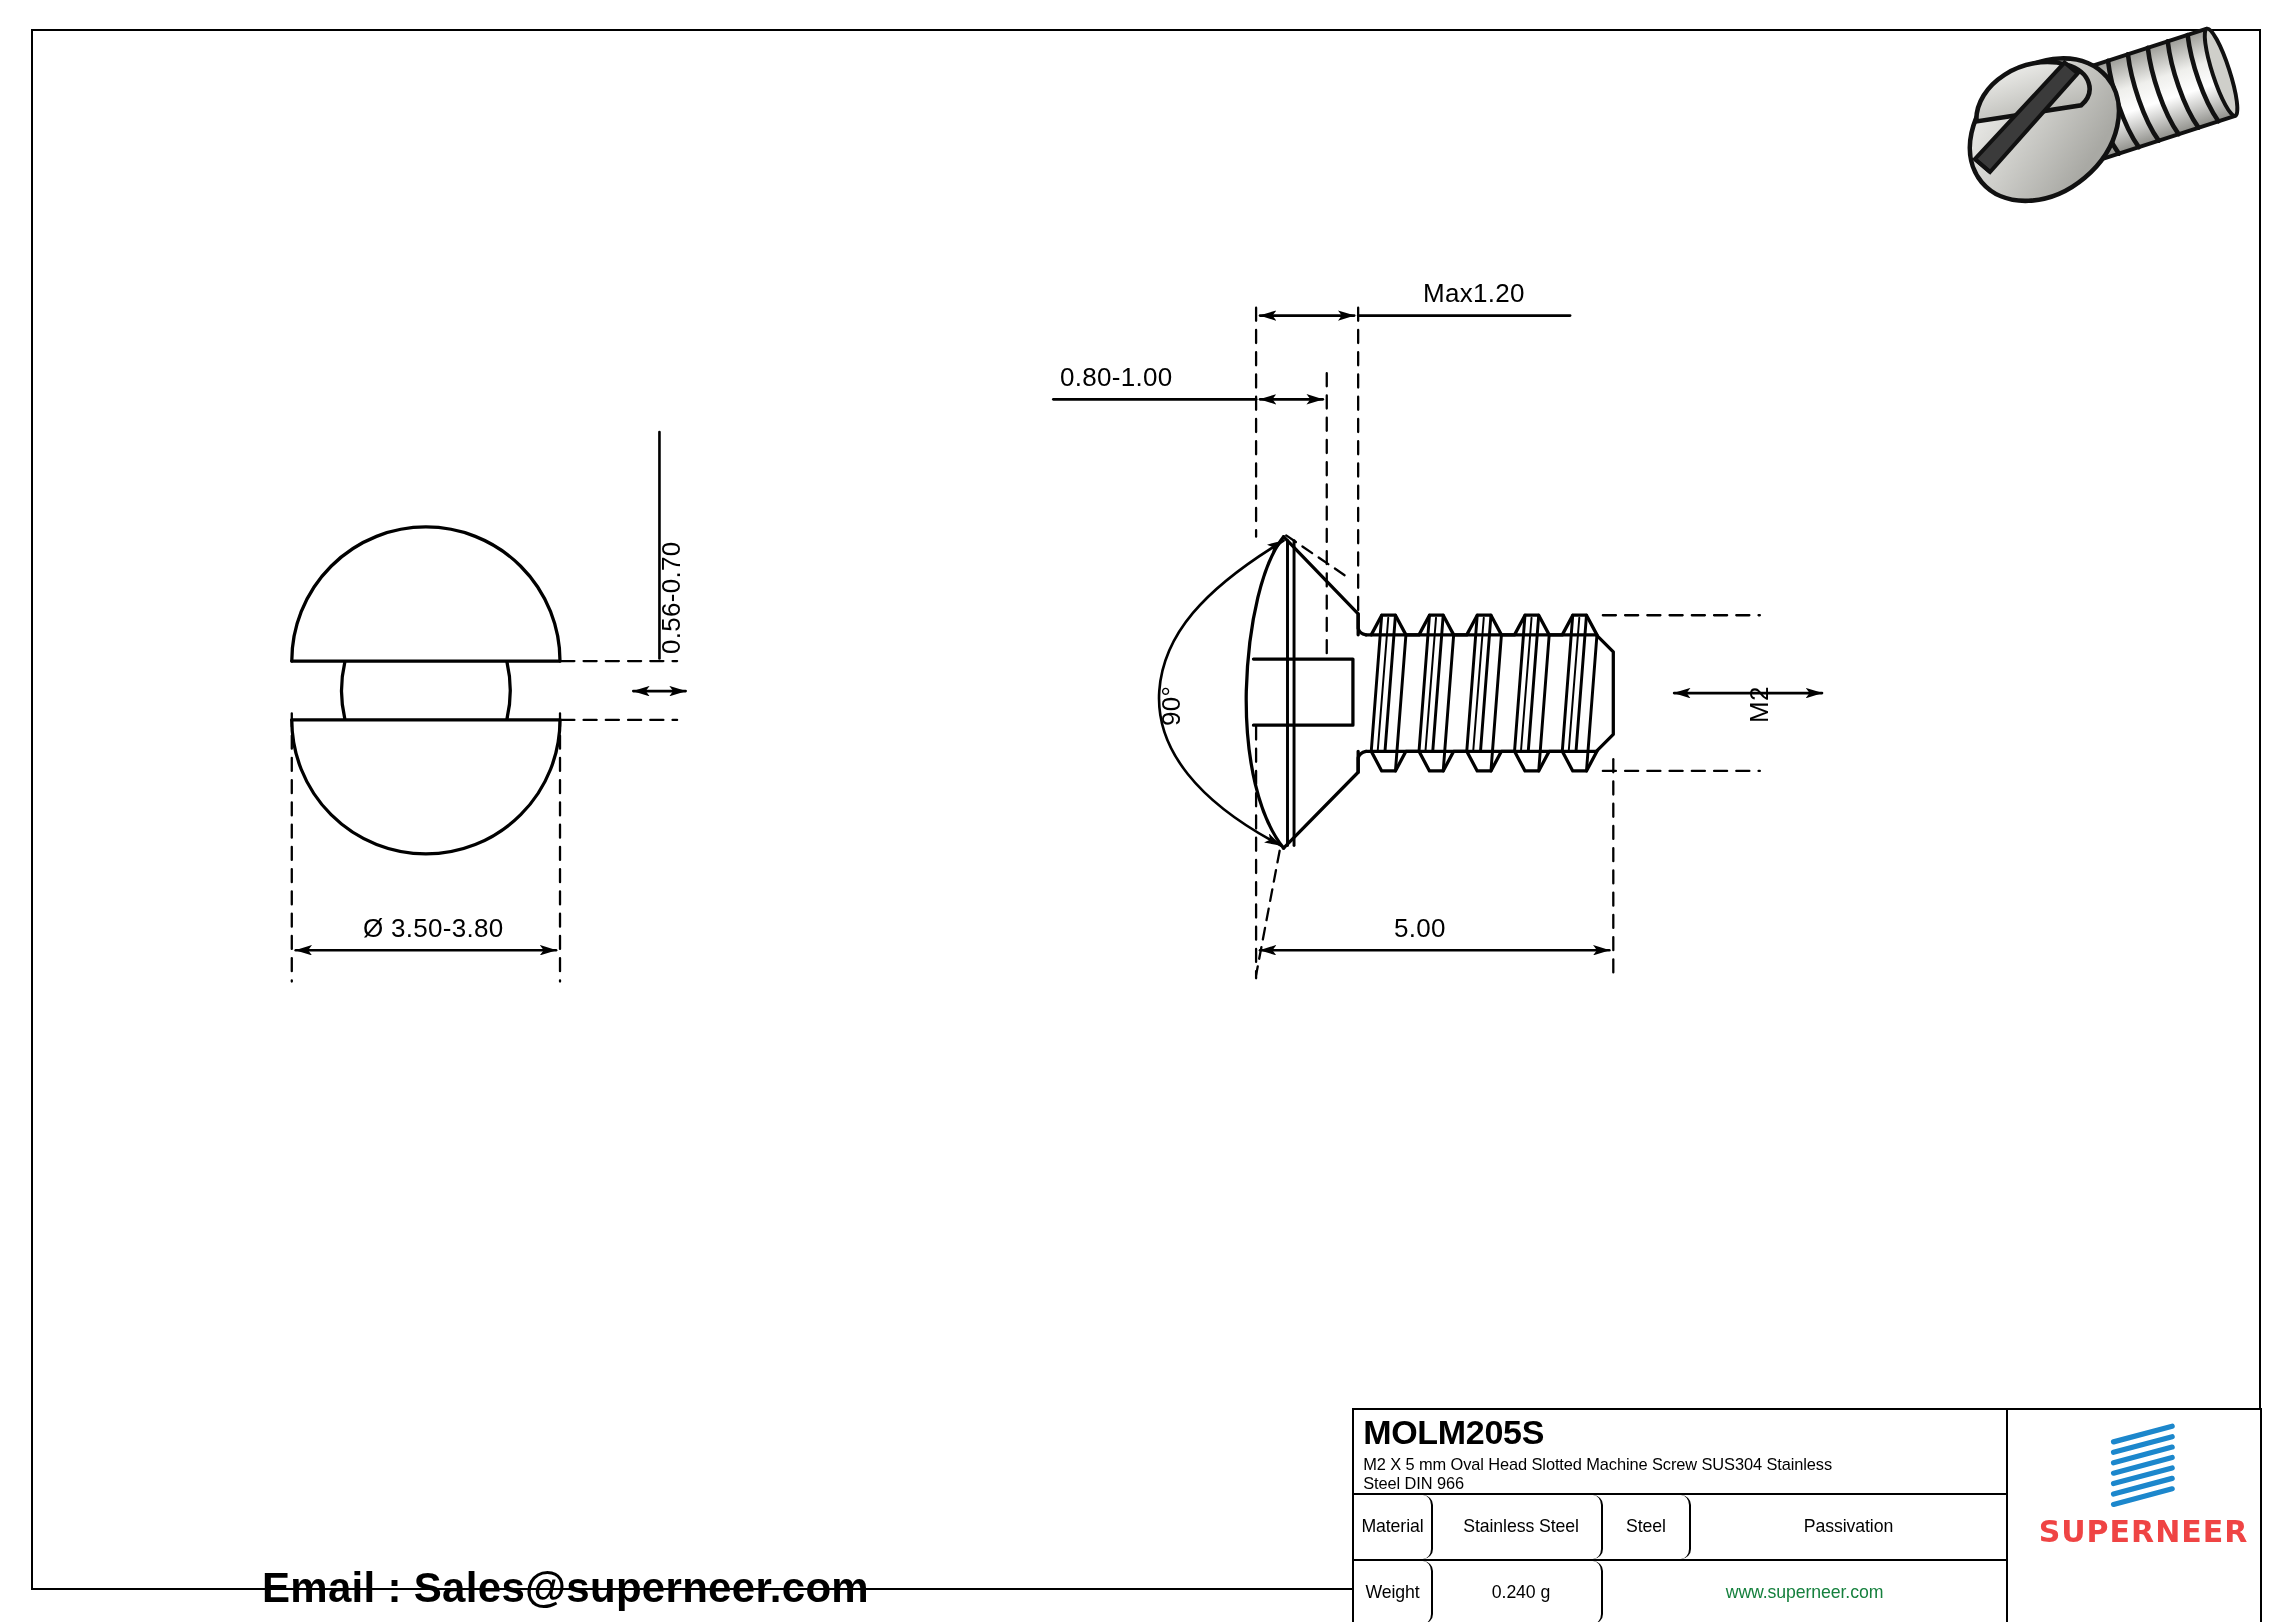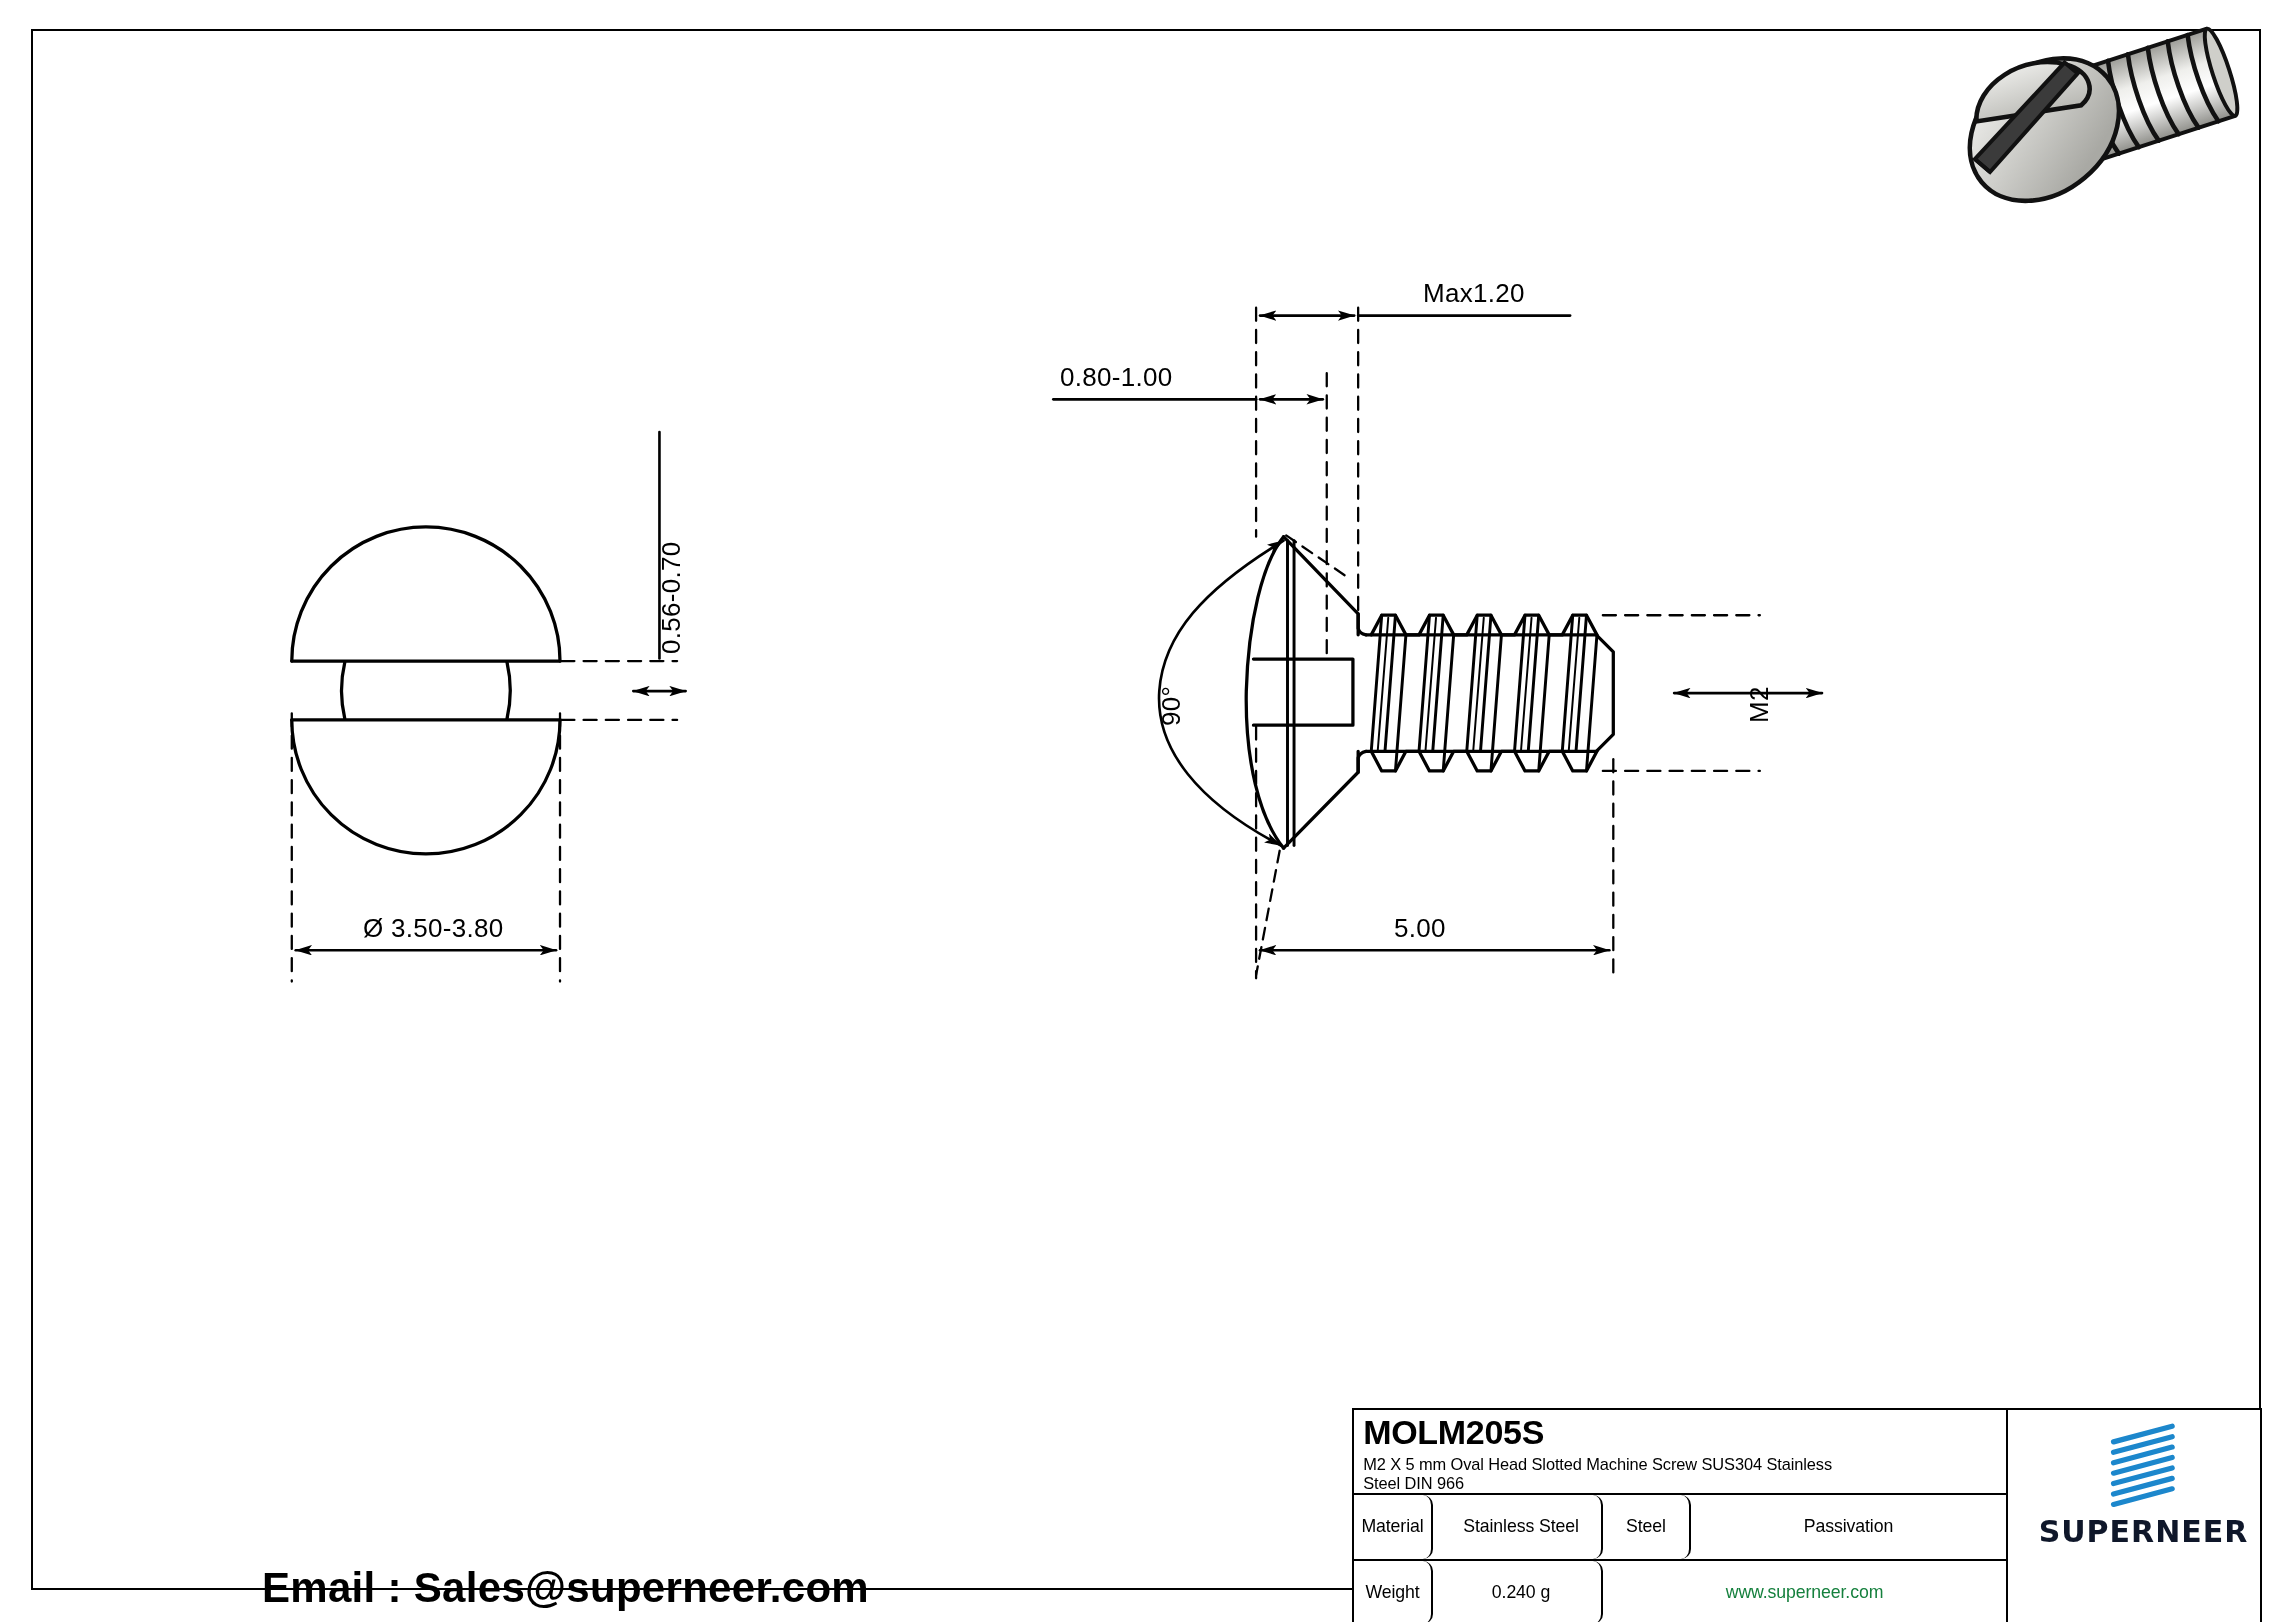--- a/index.html
+++ b/index.html
@@ -31,21 +31,21 @@
       font-size:17.7px;letter-spacing:-0.1px;}
   .tb-cell.b{border-right:2px solid #000;border-radius:10px;}
   .c-lbl{flex:0 0 79px;}
   .c-val{flex:0 0 170px;padding-left:8px;}
   .c-lbl2{flex:0 0 88px;}
   .c-val2{flex:1 1 auto;}
   .c-url{flex:1 1 auto;color:#15803d;}
   #tb-right{flex:1 1 auto;position:relative;display:flex;flex-direction:column;
       align-items:center;justify-content:flex-start;padding-top:10.5px;}
   #logo-mark{width:79px;height:88px;}
-  #logo-word{font-size:30px;font-weight:700;color:#0f172a;letter-spacing:1px;
+  #logo-word{font-size:30px;font-weight:700;color:#ef4444;letter-spacing:1px;
       font-family:"DejaVu Sans",sans-serif;margin-top:5.2px;}
 </style>
 </head>
 <body>
 
 <div id="sheet">
 
   <div class="border-frame"></div>
 
   <svg class="layer" viewBox="0 0 3508 2480">

